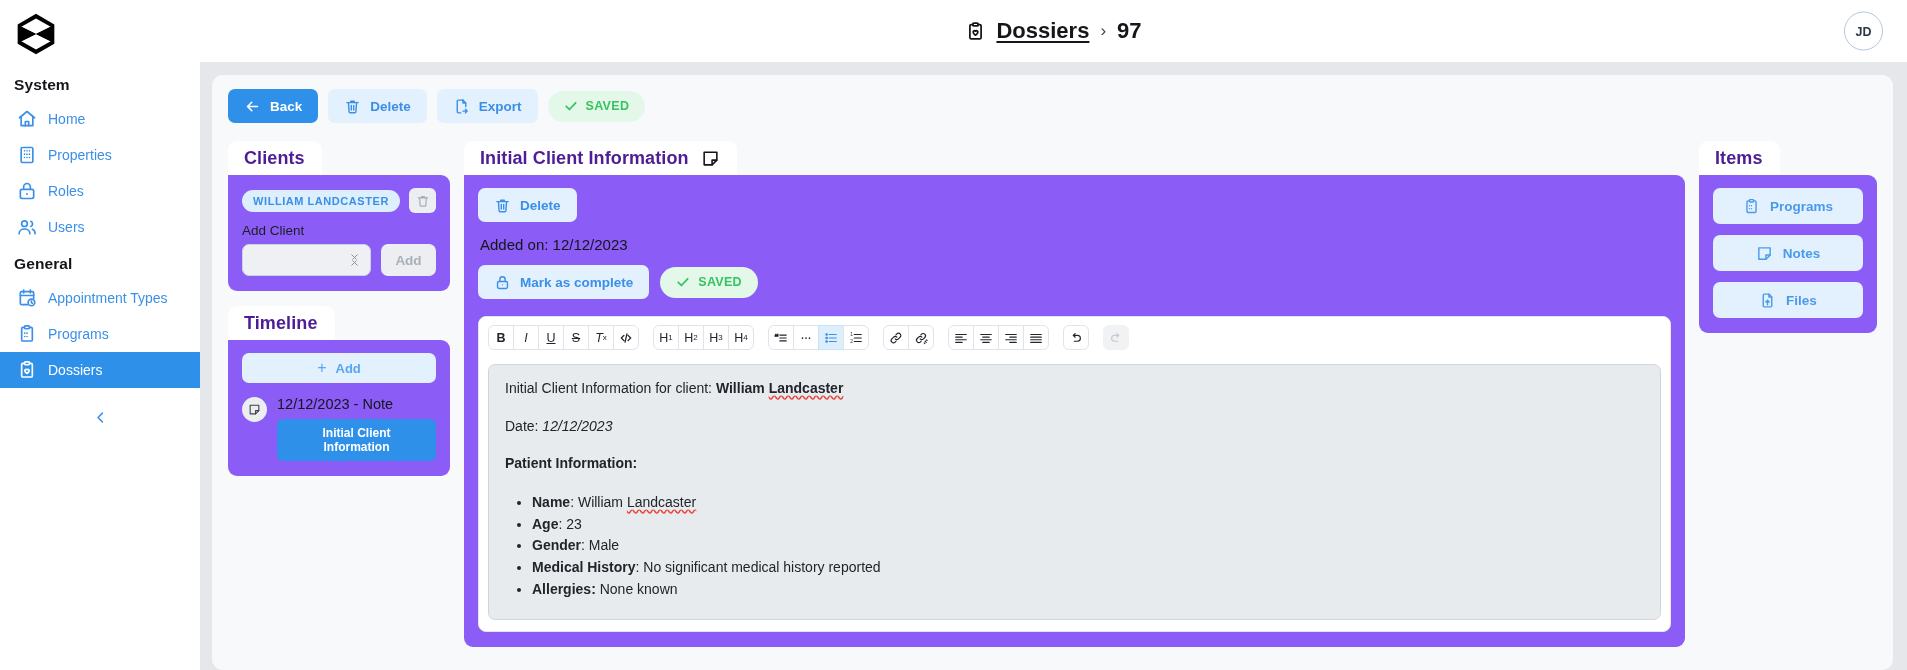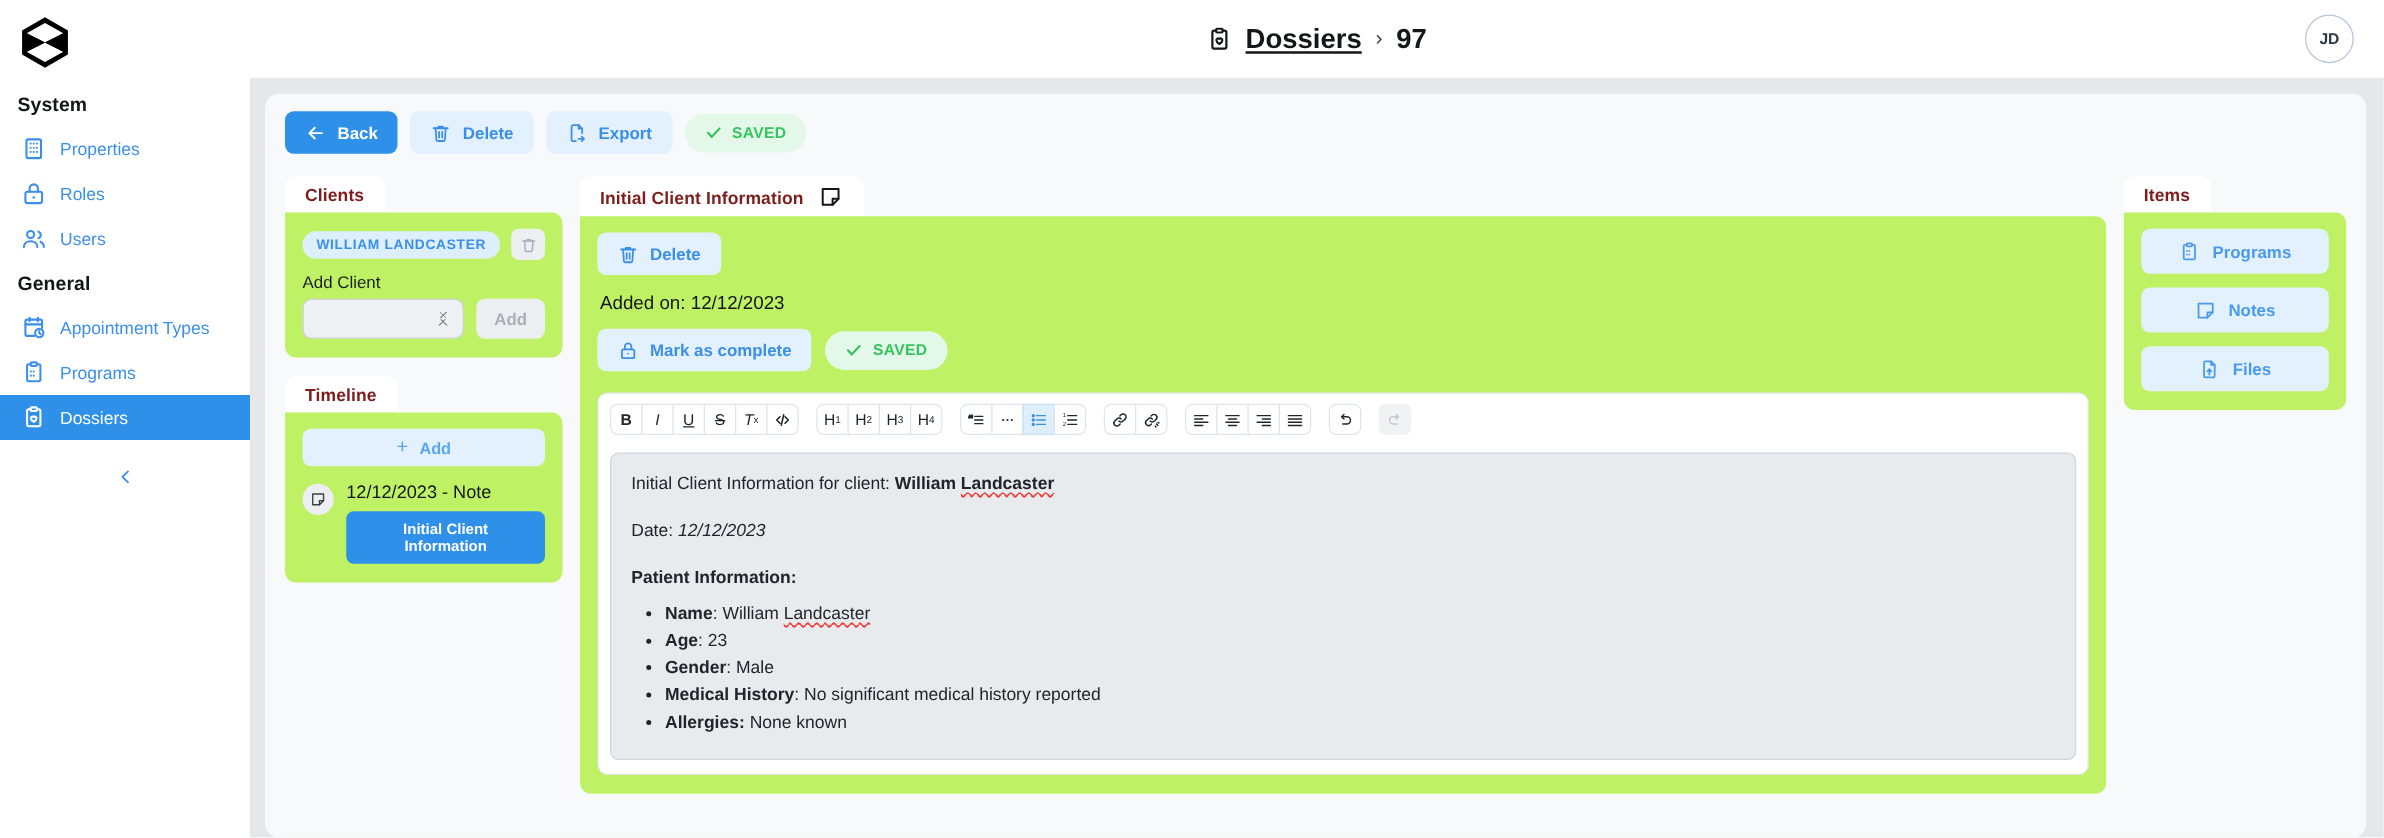--- a/index.html
+++ b/index.html
@@ -97,23 +97,23 @@
   .col-mid   { flex: 1; min-width: 0; }
   .col-right { width: 178px; min-width: 178px; }
 
   
   .tabcard { display: flex; flex-direction: column; }
   .tabhead {
     align-self: flex-start; background: #fff;
     border-radius: 9px 9px 0 0; padding: 7px 17px 6px 16px;
     display: flex; align-items: center; gap: 12px;
   }
-  .tabhead h2 { font-size: 14px; font-weight: bold; color: #7f1d1d; letter-spacing: .1px; text-align: center; }
+  .tabhead h2 { font-size: 18px; font-weight: bold; color: #4c1d95; letter-spacing: .1px; text-align: center; }
   .tabhead .tabicon svg { width: 19px; height: 19px; display: block; }
-  .tabbody { background: #bef264; border-radius: 0 9px 9px 9px; padding: 13px 14px 15px 14px; }
+  .tabbody { background: #8b5cf6; border-radius: 0 9px 9px 9px; padding: 13px 14px 15px 14px; }
 
   
   .client-row { display: flex; align-items: center; gap: 9px; margin-bottom: 10px; }
   .chip {
     flex: 1; background: #ddeefc; color: #3b8fe8; border-radius: 13px;
     text-align: center; padding: 5px 8px; font-size: 11px;
     font-weight: bold; letter-spacing: .55px; cursor: pointer;
   }
   .icon-btn {
     width: 27px; height: 25px; border-radius: 6px; background: #eceef1;
@@ -228,20 +228,30 @@
         <path d="M24 2 L44 13.5 L44 34.5 L24 46 L4 34.5 L4 13.5 Z" fill="#000"></path>
         <path d="M8 16 L24 24 L40 16 L24 7 Z" fill="#fff"></path>
         <path d="M8 32 L24 24 L40 32 L24 41 Z" fill="#fff"></path>
         <path d="M24 24 L8 16 L8 32 Z" fill="#000"></path>
         <path d="M24 24 L40 16 L40 32 Z" fill="#000"></path>
       </svg>
     </div>
     <div>
 
       <div class="nav-group-title">System</div>
+      <div class="nav-item">
+        <span class="nav-icon">
+          <svg viewBox="0 0 24 24" fill="none" stroke="currentColor" stroke-width="2" stroke-linecap="round" stroke-linejoin="round">
+              <path d="M3 10.5 12 3l9 7.5"></path>
+              <path d="M5 9.8V20h14V9.8"></path>
+              <path d="M10 20v-5h4v5"></path>
+            </svg>
+        </span>
+        <span>Home</span>
+      </div>
       <div class="nav-item">
         <span class="nav-icon">
           <svg viewBox="0 0 24 24" fill="none" stroke="currentColor" stroke-width="2" stroke-linecap="round" stroke-linejoin="round">
               <rect x="5" y="3" width="14" height="18" rx="1.5"></rect>
               <path d="M9 7h.01M12 7h.01M15 7h.01M9 11h.01M12 11h.01M15 11h.01M9 15h.01M12 15h.01M15 15h.01"></path>
             </svg>
         </span>
         <span>Properties</span>
       </div>
       <div class="nav-item">
@@ -581,21 +591,21 @@
 
                   </div>
 
                   <div class="editor-body">
                     <div class="ed-p">
                       <span>Initial Client Information for client: </span><span class="ed-b">William <span class="spell">Landcaster</span></span>
                     </div>
                     <div class="ed-p">
                       <span>Date: </span><span class="ed-i">12/12/2023</span>
                     </div>
-                    <div class="ed-p" style="margin-bottom:7px">
+                    <div class="ed-p" style="margin-bottom:17px">
                       <span class="ed-b">Patient Information:</span>
                     </div>
                     <ul class="ed-list">
                       <li><span class="ed-b">Name</span>: William <span class="spell">Landcaster</span></li>
                       <li><span class="ed-b">Age</span>: <span>23</span></li>
                       <li><span class="ed-b">Gender</span>: <span>Male</span></li>
                       <li><span class="ed-b">Medical History</span>: <span>No significant medical history reported</span></li>
                       <li><span class="ed-b">Allergies:</span> <span>None known</span></li>
                     </ul>
                   </div>

